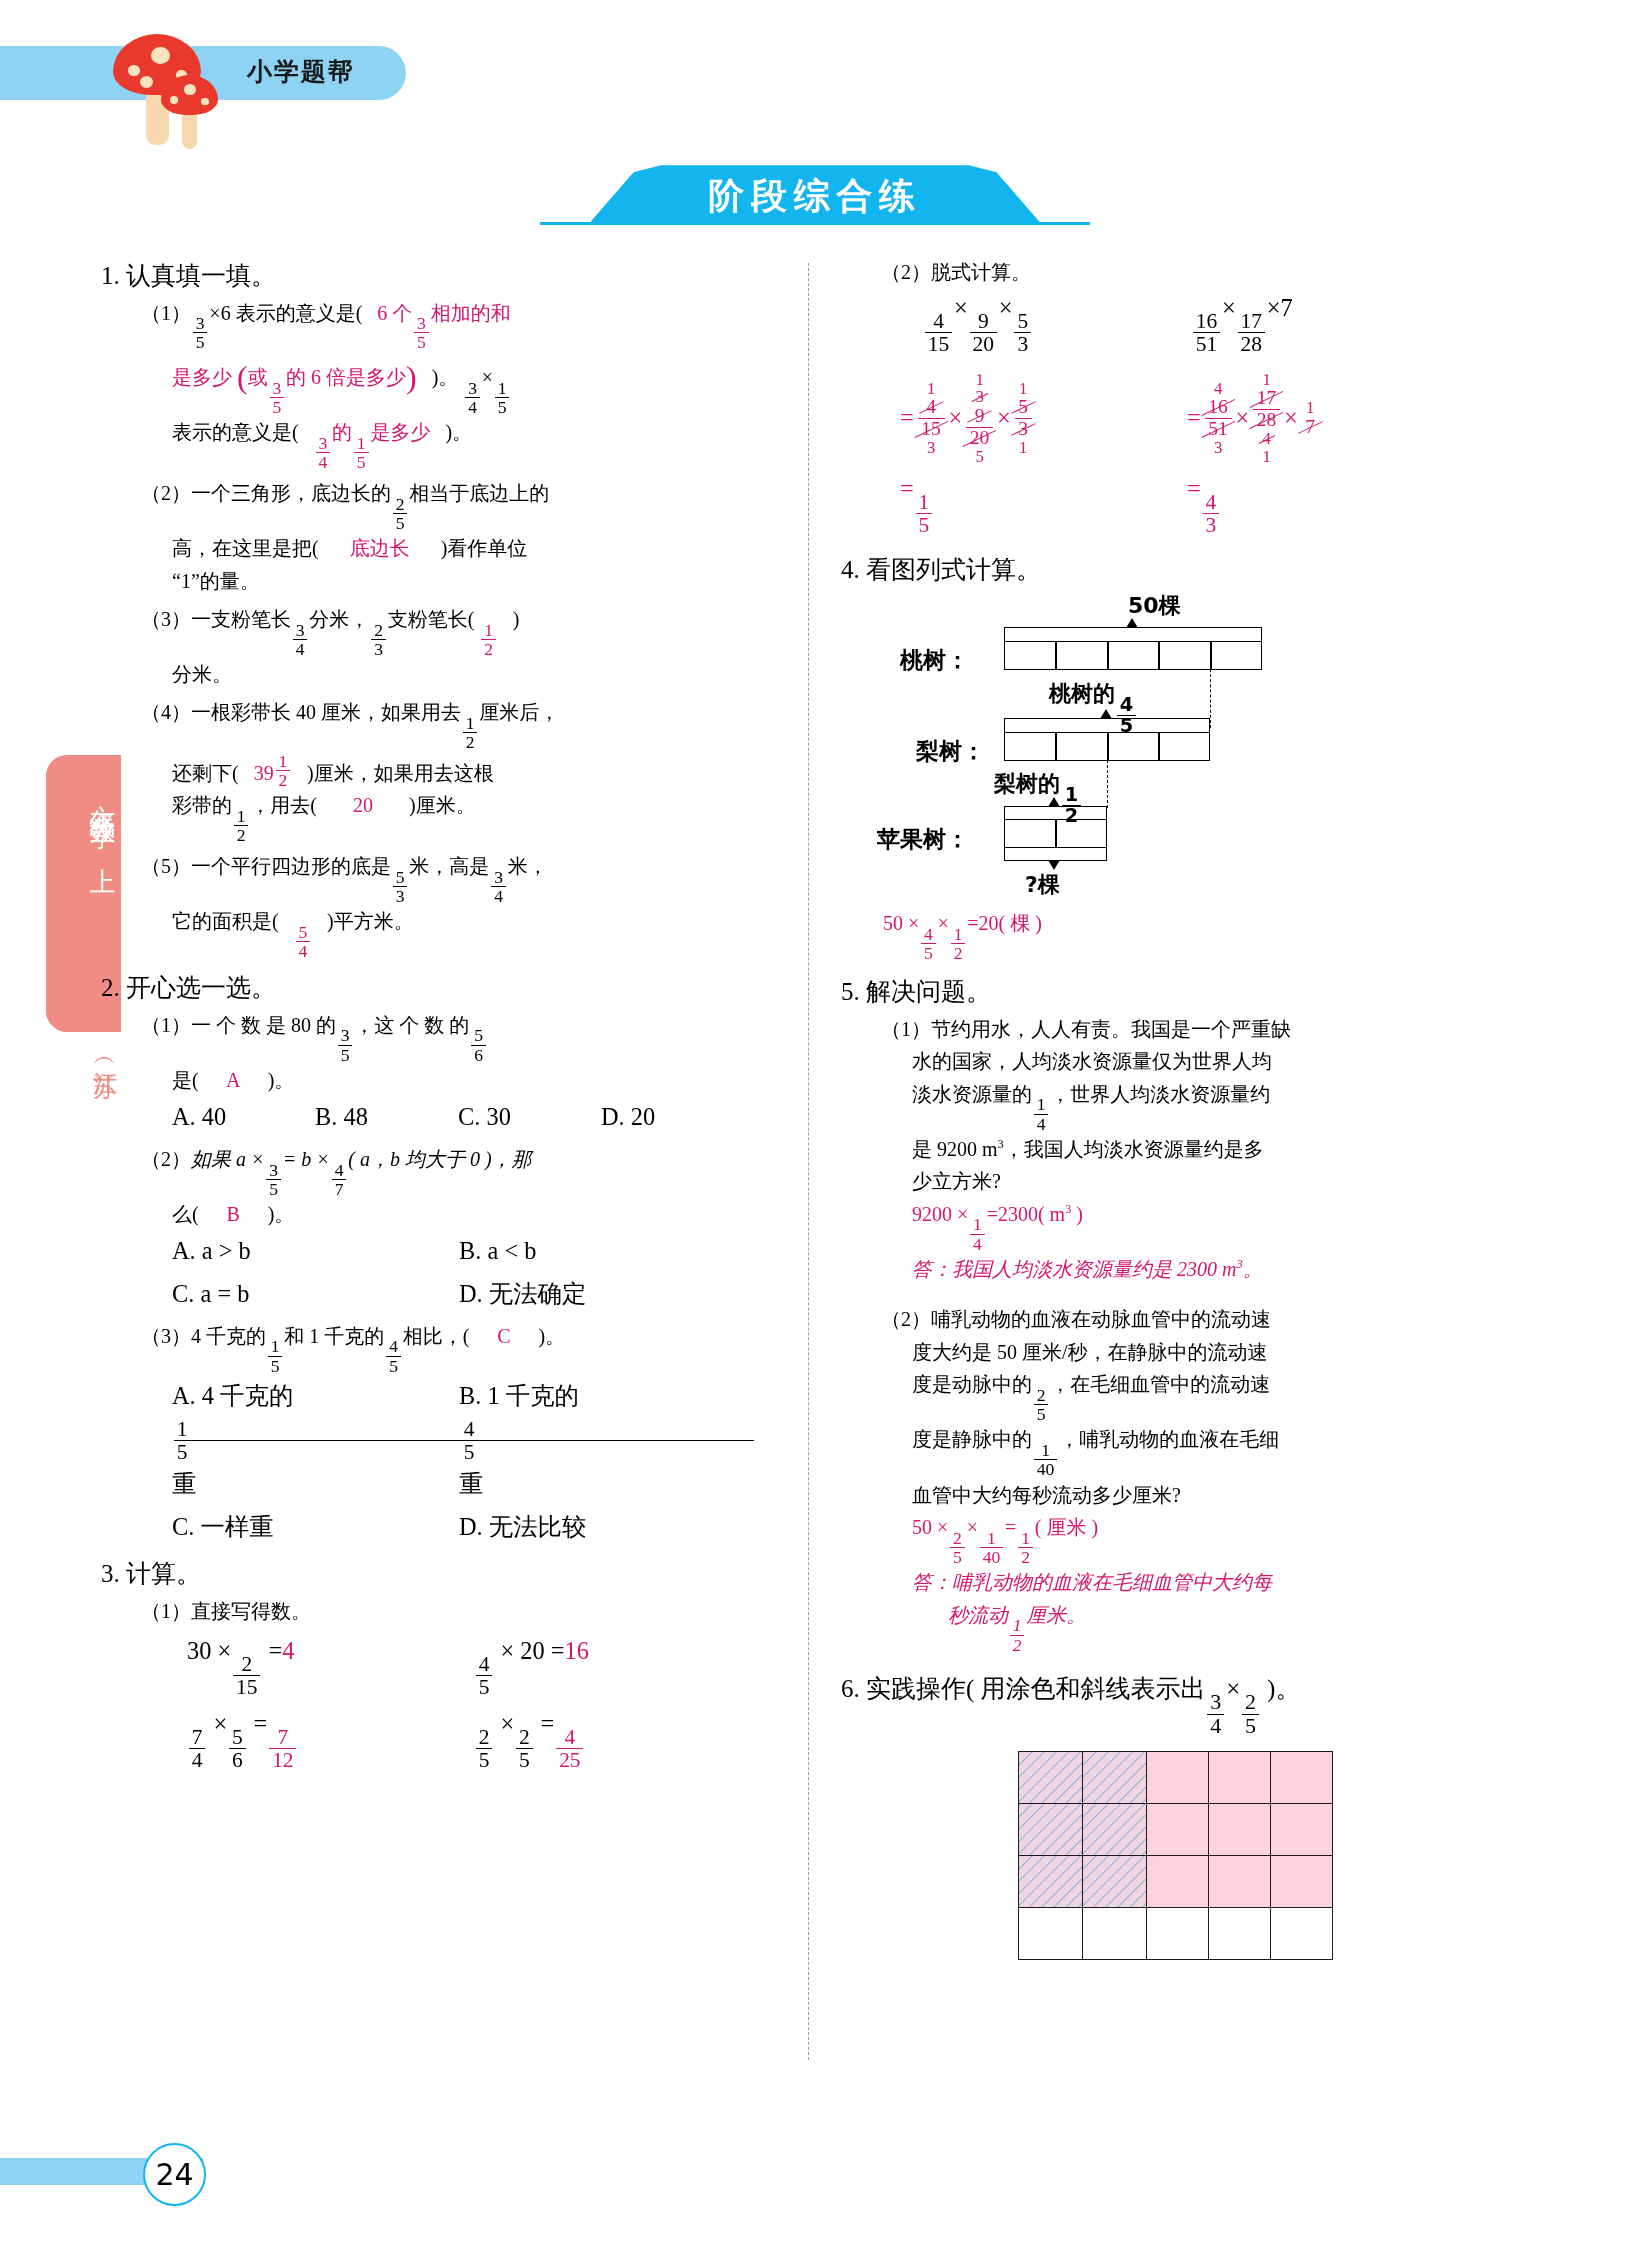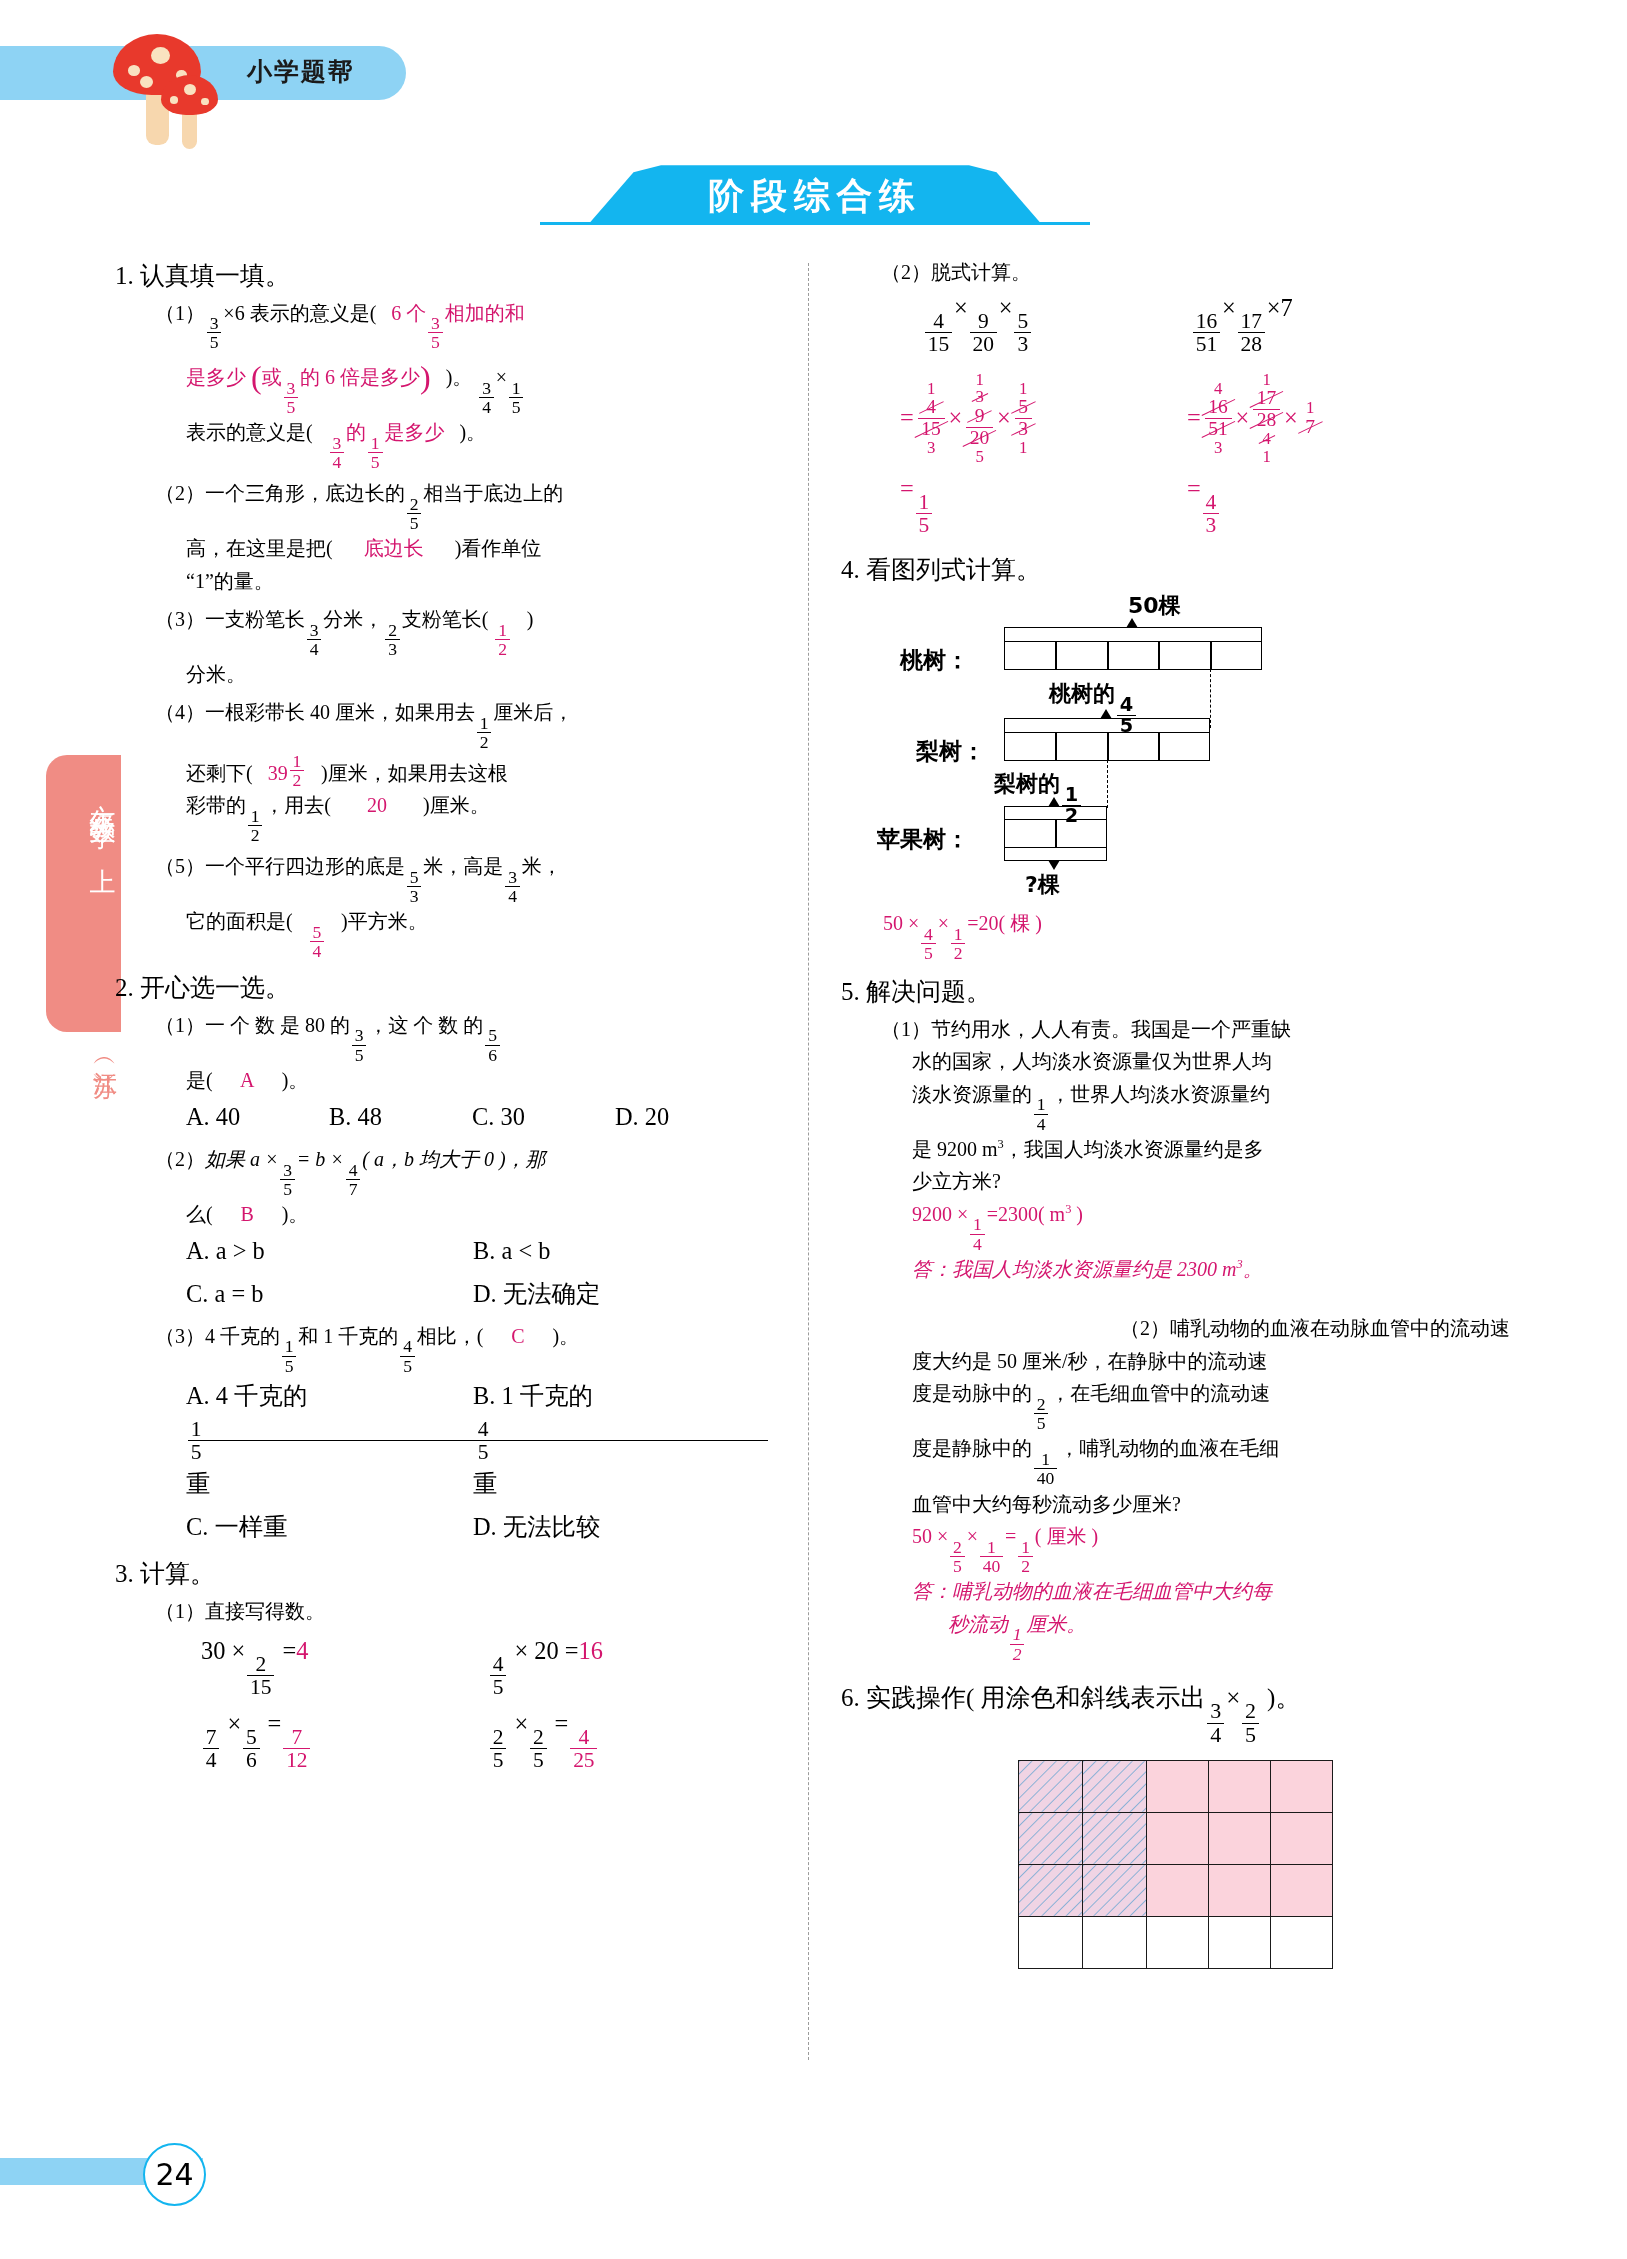--- a/index.html
+++ b/index.html
@@ -35,21 +35,21 @@
   #side-prov{position:absolute;left:46px;top:1050px;width:75px;writing-mode:vertical-rl;text-align:center;color:#f08c84;font-size:24px;letter-spacing:2.9px;font-family:"DejaVu Sans","Liberation Sans",sans-serif;}
 
   
   #banner{position:absolute;left:540px;top:164px;width:550px;height:59px;}
   #banner .shape{position:absolute;left:0;top:0;width:100%;height:100%;background:#13b5ef;
      clip-path:polygon(9% 100%,17% 14%,22% 2%,78% 2%,83% 14%,91% 100%);}
   #banner .label{position:absolute;left:0;top:7.6px;width:100%;text-align:center;color:#fff;font-size:36px;font-weight:bold;letter-spacing:6.7px;font-family:"DejaVu Sans","Liberation Sans",sans-serif;}
   #banner-rule{position:absolute;left:540px;top:222px;width:550px;height:2.9px;background:#13b5ef;}
 
   
-  #colL{position:absolute;left:115px;top:256px;width:679px;}
+  #colL{position:absolute;left:101px;top:256px;width:679px;}
   #colR{position:absolute;left:841px;top:256px;width:669px;}
   #divider{position:absolute;left:808px;top:263px;width:0;height:1797px;border-left:1.9px dashed #9b9b9b;}
 
   .q{margin-bottom:5.7px;}
   .ln{line-height:1.62;font-size:20px;display:block;}
   .ind{padding-left:40px;}
   .ind2{padding-left:71px;}
   .hd{font-size:25px;}
   .ans{color:#d4166e;}
   .blank{display:inline-block;min-width:92px;text-align:center;color:#d4166e;}
@@ -513,21 +513,21 @@
           <span class="d">4</span>
         </span><span>，世界人均淡水资源量约</span></span>
     <span class="ln ind2"><span>是 9200 m</span><sup style="font-size:0.62em;">3</sup><span>，我国人均淡水资源量约是多</span></span>
     <span class="ln ind2">少立方米?</span>
     <span class="ln ind2 ans"><span>9200 ×</span><span class="fr frB">
           <span class="n">1</span>
           <span class="d">4</span>
         </span><span>=2300( m</span><sup style="font-size:0.62em;">3</sup><span> )</span></span>
     <span class="ln ind2 ans" style="font-style:italic;"><span>答：我国人均淡水资源量约是 2300 m</span><sup style="font-size:0.62em;">3</sup><span>。</span></span>
 
-    <span class="ln ind" style="margin-top:27px;text-align:right;"><span>（2）</span><span>哺乳动物的血液在动脉血管中的流动速</span></span>
+    <span class="ln ind" style="margin-top:18px;"><span>（2）</span><span>哺乳动物的血液在动脉血管中的流动速</span></span>
     <span class="ln ind2">度大约是 50 厘米/秒，在静脉中的流动速</span>
     <span class="ln ind2"><span>度是动脉中的</span><span class="fr frB">
           <span class="n">2</span>
           <span class="d">5</span>
         </span><span>，在毛细血管中的流动速</span></span>
     <span class="ln ind2"><span>度是静脉中的</span><span class="fr frB">
           <span class="n">1</span>
           <span class="d">40</span>
         </span><span>，哺乳动物的血液在毛细</span></span>
     <span class="ln ind2">血管中大约每秒流动多少厘米?</span>

